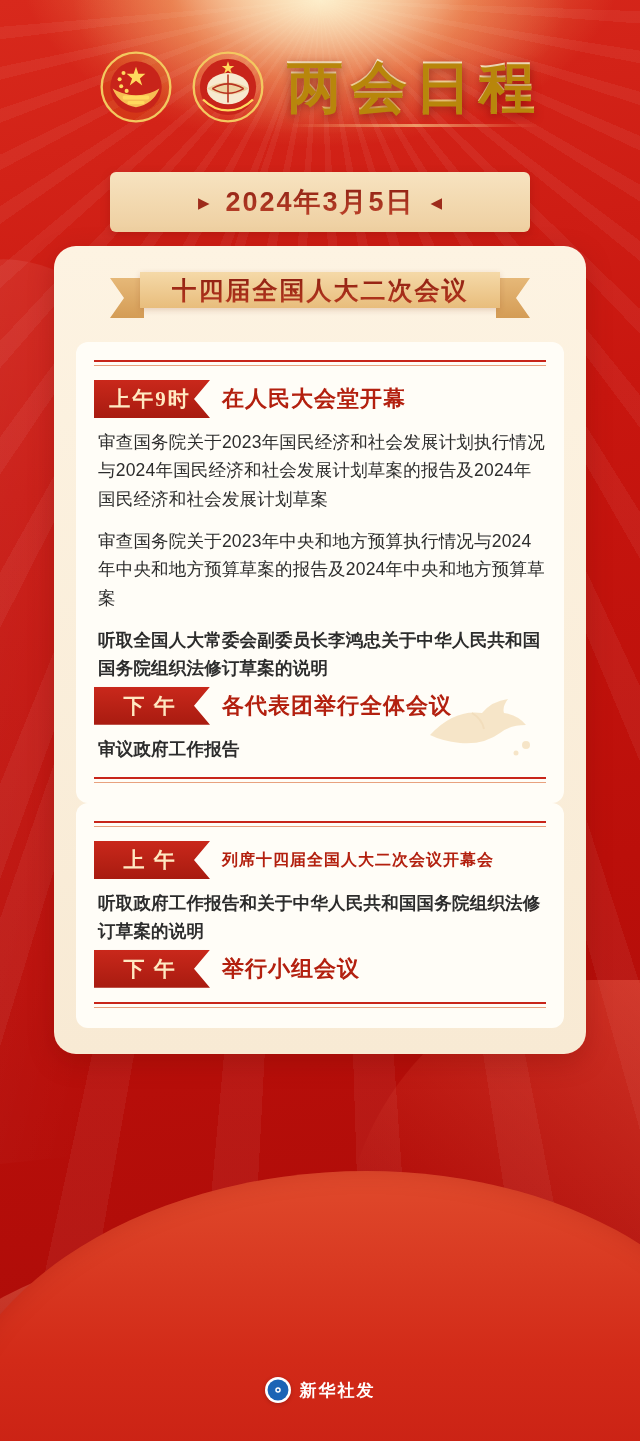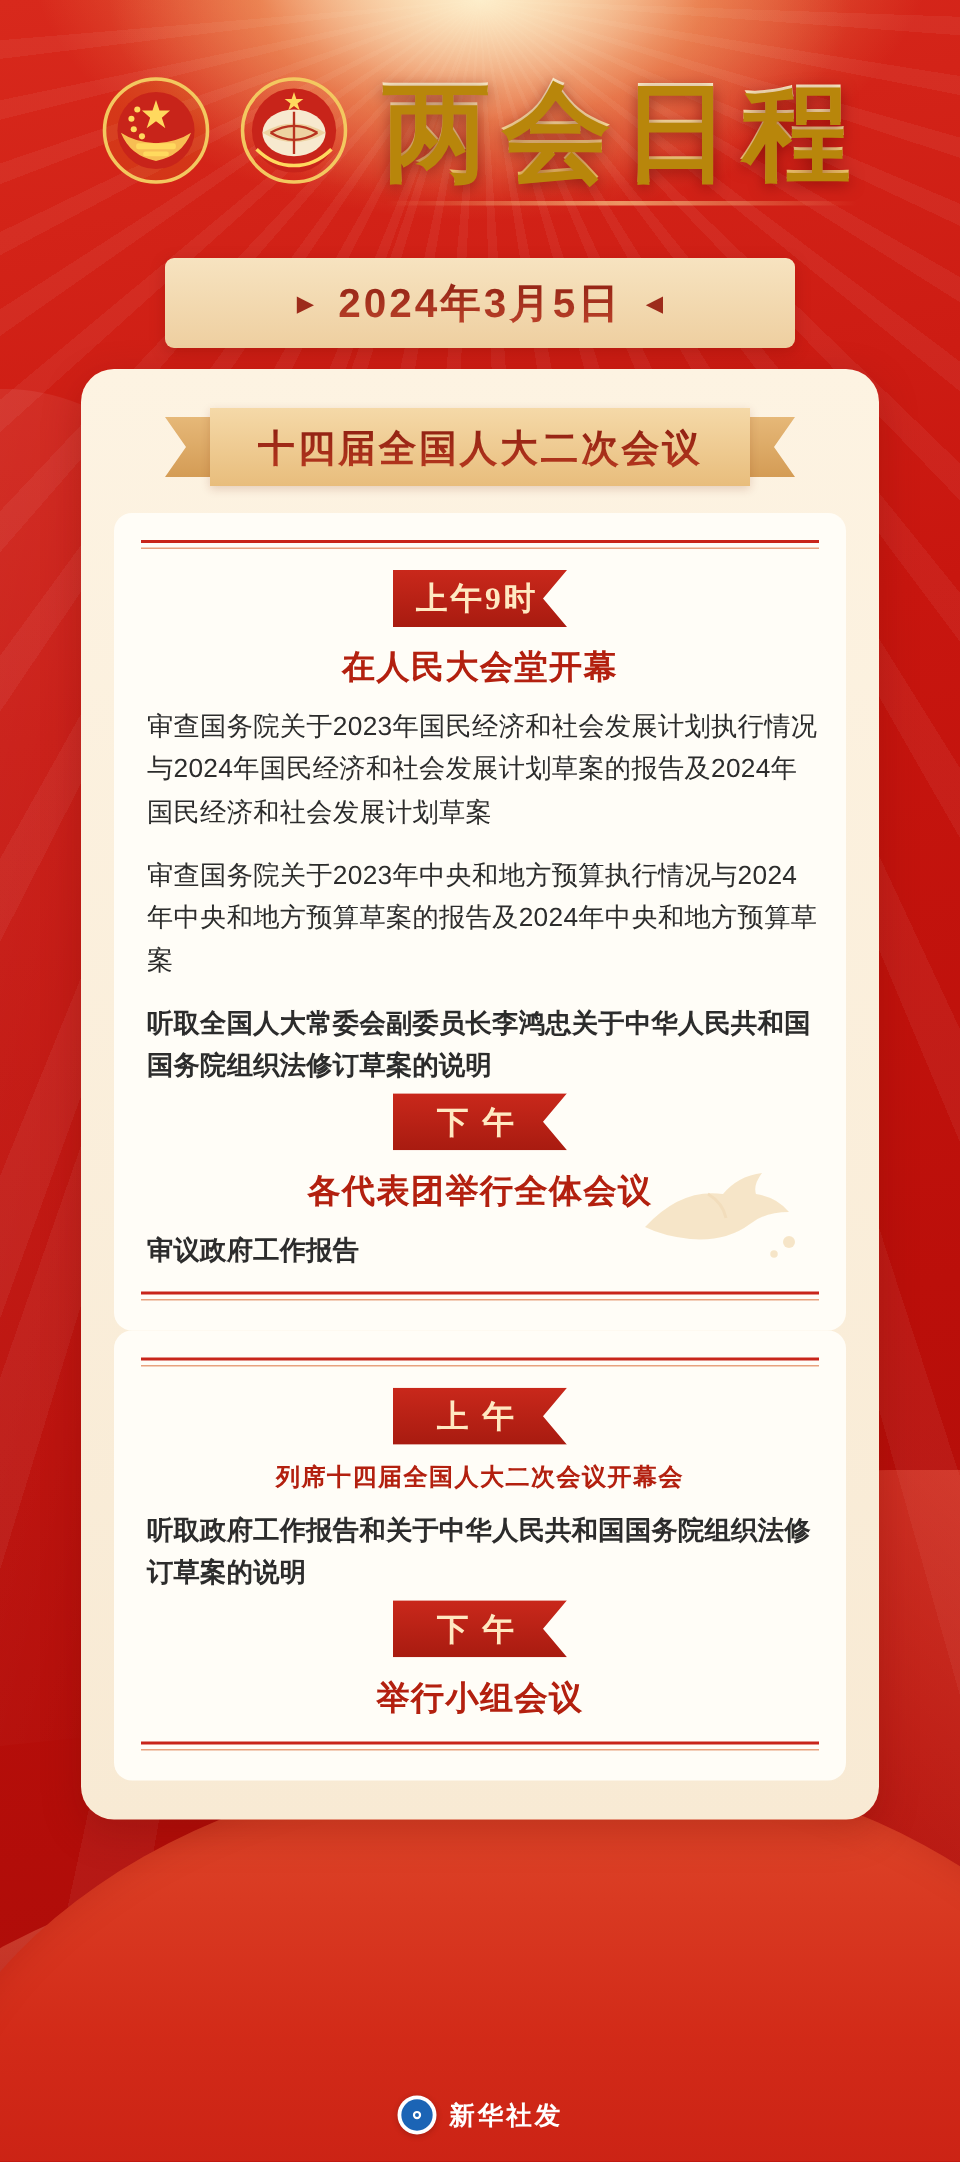--- a/index.html
+++ b/index.html
@@ -75,21 +75,21 @@
   }
   .emblem {
     width: 78px; height: 78px;
     flex: 0 0 auto;
     position: relative;
   }
   .emblem svg { display: block; }
   .title-main {
     font-family: "Liberation Serif", serif;
     font-weight: bold;
-    font-size: 72px;
+    font-size: 56px;
     letter-spacing: 8px;
     color: #fff3c4;
     text-shadow:
       0 2px 0 #b8860b,
       0 4px 10px rgba(90,0,0,.55);
     background: linear-gradient(180deg,#fffbe8 0%,#ffe9a8 45%,#f0c052 100%);
     -webkit-background-clip: text;
     background-clip: text;
     color: transparent;
     padding-left: 6px;
@@ -139,21 +139,21 @@
   }
 
   
   .banner {
     position: relative;
     width: 420px;
     margin: 0 auto 18px;
     height: 52px;
   }
   .banner-body {
-    position: absolute; left: 30px; right: 30px; top: 0; height: 52px;
+    position: absolute; left: 30px; right: 30px; top: 0; height: 36px;
     background: linear-gradient(180deg,#f5d9a8 0%,#e8bd7c 100%);
     display: flex; align-items: center; justify-content: center;
     box-shadow: 0 2px 6px rgba(120,40,0,.18);
   }
   .banner-body span {
     font-family: "Liberation Serif", serif;
     font-weight: bold;
     font-size: 25px;
     letter-spacing: 2px;
     background: linear-gradient(180deg,#8c1e11,#b8391f);
@@ -183,21 +183,20 @@
       linear-gradient(#c8251a,#c8251a) top/100% 2px no-repeat,
       linear-gradient(#e8a27e,#e8a27e) bottom/100% 1px no-repeat;
   }
   .rule.bottom { margin: 14px 0 2px; }
 
   
   .slot { position: relative; z-index: 2; }
   .slot-head {
     display: flex; align-items: center; gap: 12px;
     margin: 4px 0 10px;
-    flex-direction: column;
   }
   .time-tag {
     position: relative;
     min-width: 116px;
     height: 38px;
     padding: 0 18px 0 14px;
     background: linear-gradient(180deg,#c9281b 0%,#a81b10 100%);
     color: #ffe9c2;
     font-family: "Liberation Serif", serif;
     font-weight: bold;
@@ -232,21 +231,21 @@
     position: absolute;
     right: 24px; bottom: 34px;
     opacity: .5;
     z-index: 1;
     pointer-events: none;
   }
 
   
   .footer {
     position: absolute;
-    left: 0; right: 0; bottom: 18px;
+    left: 0; right: 0; bottom: 38px;
     display: flex; align-items: center; justify-content: center; gap: 9px;
   }
   .footer .logo {
     width: 26px; height: 26px; border-radius: 50%;
     background: #fff;
     display: flex; align-items: center; justify-content: center;
     box-shadow: 0 1px 4px rgba(0,0,0,.2);
   }
   .footer .logo svg { display:block; }
   .footer-text {

